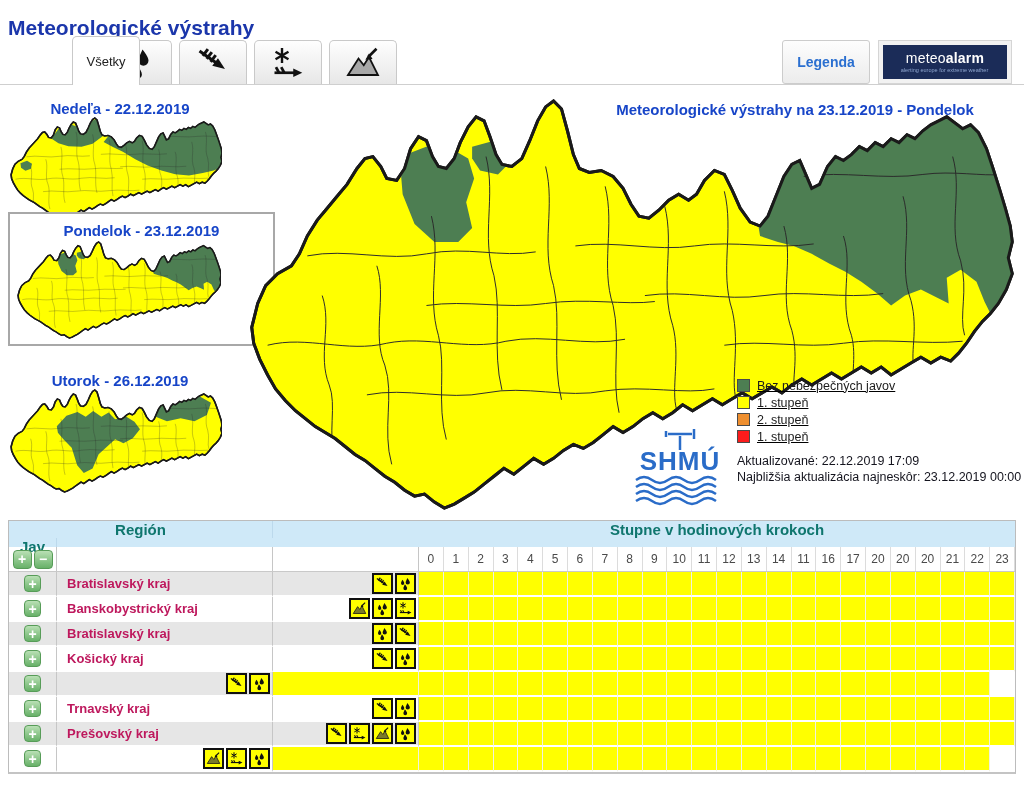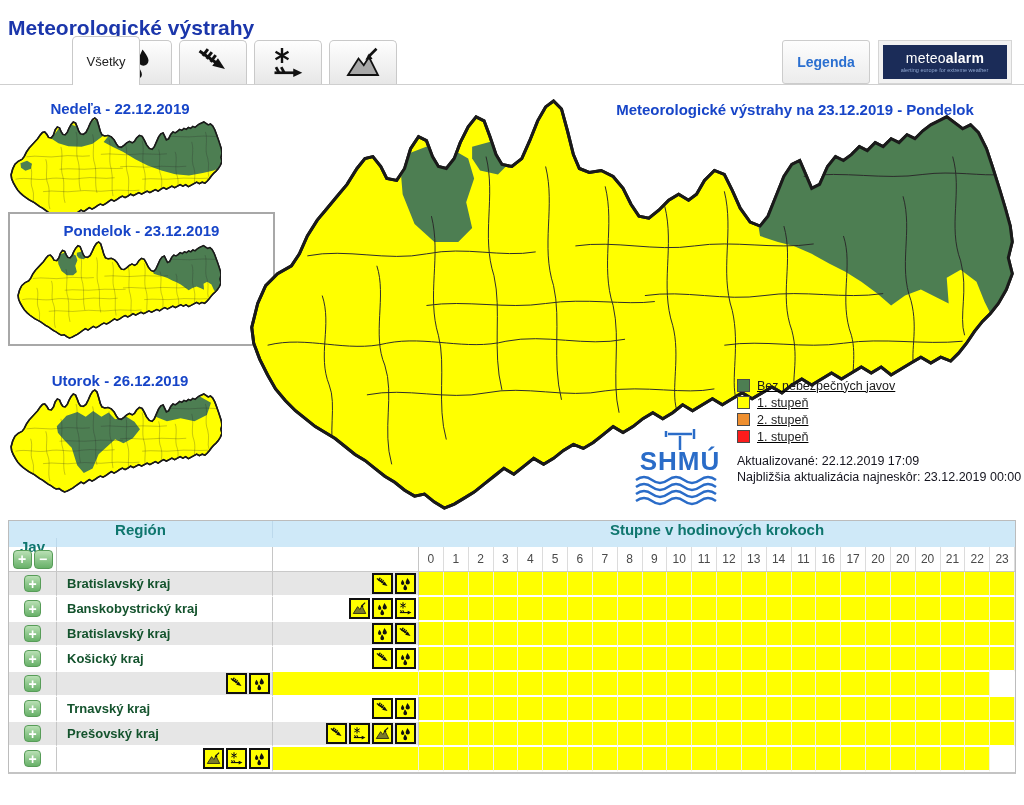--- a/index.html
+++ b/index.html
@@ -38,21 +38,21 @@
   
   .wtable{position:absolute;left:8px;top:520px;width:1006px;border:1px solid #bcbcbc;border-bottom:2px solid #c4c4c4;box-sizing:content-box;background:#fff;}
   .trow{display:grid;grid-template-columns:48px 216px 146px repeat(24,1fr);}
   .h1row{height:26px;background:#cfe9f8;}
   .h1cell{display:flex;align-items:center;justify-content:center;font-size:15px;font-weight:bold;color:#0f766e;border-right:1px solid #bcd9ec;box-sizing:border-box;}
   .h2row{height:25px;background:#fff;border-bottom:1px solid #c9c9c9;box-sizing:border-box;}
   .h2cell{display:flex;align-items:center;justify-content:center;font-size:12px;color:#4a4a4a;border-right:1px solid #dcdcdc;box-sizing:border-box;}
   .brow{height:25px;}
   .bcell{display:flex;align-items:center;box-sizing:border-box;border-bottom:2px solid #fff;}
   .cell-exp{justify-content:center;border-right:1px solid #c6c6c6;}
-  .cell-region{padding-left:10px;font-size:13px;font-weight:bold;color:#14532d;border-right:1px solid #c6c6c6;}
+  .cell-region{padding-left:10px;font-size:13px;font-weight:bold;color:#be185d;border-right:1px solid #c6c6c6;}
   .cell-jav{justify-content:flex-end;gap:2px;padding-right:2px;border-right:1px solid #c6c6c6;}
   .cell-hour{background:#ffff00;border-right:1px solid #f0f0e0;justify-content:center;}
   .warn-ico{width:21px;height:21px;background:#ffff00;border:2px solid #111;box-sizing:border-box;display:flex;align-items:center;justify-content:center;}
   .warn-ico svg{width:15px;height:15px;}
   .plusbtn{display:inline-flex;align-items:center;justify-content:center;width:17px;height:17px;border-radius:4px;
        background:linear-gradient(#b9e0b4,#68b169);border:1px solid #579c58;color:#fff;font-weight:bold;font-size:14px;
        line-height:1;cursor:pointer;box-sizing:border-box;}
   .plusbtn.big{width:19px;height:19px;margin:0 1px;}
 </style>
 </head>

